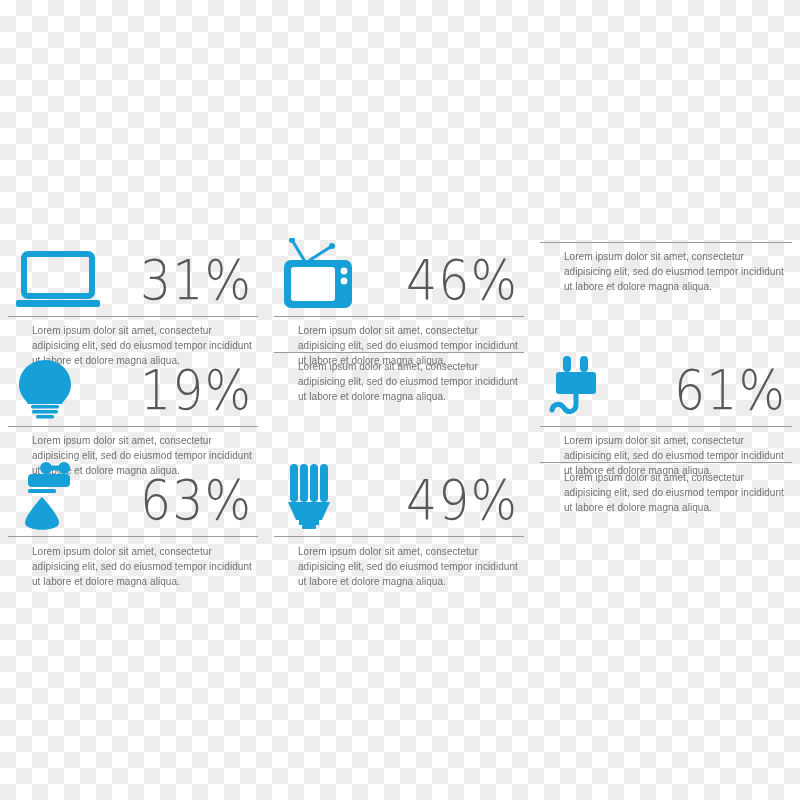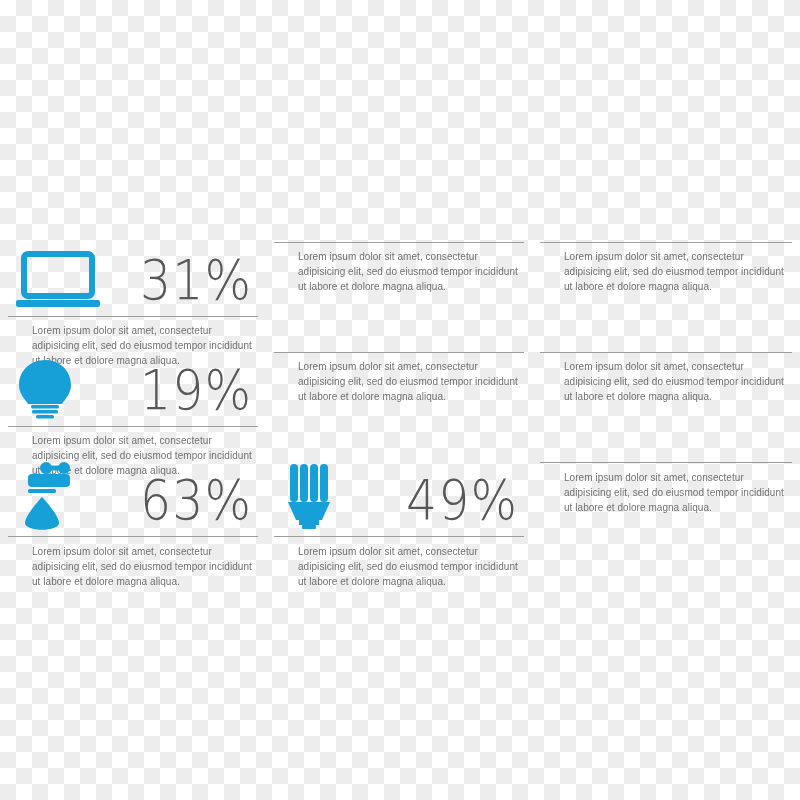--- a/index.html
+++ b/index.html
@@ -114,20 +114,35 @@
             <rect x="2" y="50" width="84" height="7" rx="2" ry="2" fill="#179fd7"></rect>
           </svg>
         </div>
         <div class="pct">31%</div>
       </div>
       <div class="divider"></div>
       <div class="caption">Lorem ipsum dolor sit amet, consectetur adipisicing elit, sed do eiusmod tempor incididunt ut labore et dolore magna aliqua.</div>
     </div>
 
     <div class="cell row1">
+      <div class="cell-top">
+        <div class="icon-wrap">
+          <svg width="94" height="72" viewBox="0 0 94 72">
+            <path d="M24 22 L12 2" stroke="#179fd7" stroke-width="3" fill="none" stroke-linecap="round"></path>
+            <path d="M30 22 L52 8" stroke="#179fd7" stroke-width="3" fill="none" stroke-linecap="round"></path>
+            <circle cx="12" cy="2" r="3" fill="#179fd7"></circle>
+            <circle cx="52" cy="8" r="3" fill="#179fd7"></circle>
+            <rect x="4" y="22" width="68" height="48" rx="7" ry="7" fill="#179fd7"></rect>
+            <rect x="11" y="29" width="44" height="34" rx="3" ry="3" fill="#ffffff"></rect>
+            <circle cx="64" cy="33" r="3.4" fill="#ffffff"></circle>
+            <circle cx="64" cy="43" r="3.4" fill="#ffffff"></circle>
+          </svg>
+        </div>
+        <div class="pct">46%</div>
+      </div>
       <div class="divider"></div>
       <div class="caption">Lorem ipsum dolor sit amet, consectetur adipisicing elit, sed do eiusmod tempor incididunt ut labore et dolore magna aliqua.</div>
     </div>
 
     <div class="cell row1">
       <div class="divider"></div>
       <div class="caption">Lorem ipsum dolor sit amet, consectetur adipisicing elit, sed do eiusmod tempor incididunt ut labore et dolore magna aliqua.</div>
     </div>
 
     <div class="cell row2">
@@ -145,20 +160,31 @@
       <div class="divider"></div>
       <div class="caption">Lorem ipsum dolor sit amet, consectetur adipisicing elit, sed do eiusmod tempor incididunt ut labore et dolore magna aliqua.</div>
     </div>
 
     <div class="cell row2">
       <div class="divider"></div>
       <div class="caption">Lorem ipsum dolor sit amet, consectetur adipisicing elit, sed do eiusmod tempor incididunt ut labore et dolore magna aliqua.</div>
     </div>
 
     <div class="cell row2">
+      <div class="cell-top">
+        <div class="icon-wrap">
+          <svg width="94" height="64" viewBox="0 0 94 64">
+            <rect x="17" y="0" width="8" height="16" rx="4" fill="#179fd7"></rect>
+            <rect x="34" y="0" width="8" height="16" rx="4" fill="#179fd7"></rect>
+            <rect x="10" y="16" width="40" height="22" rx="3" fill="#179fd7"></rect>
+            <path d="M30 38 L30 48 C30 56 22 58 18 52 C14 46 7 48 6 54" fill="none" stroke="#179fd7" stroke-width="5" stroke-linecap="round"></path>
+          </svg>
+        </div>
+        <div class="pct">61%</div>
+      </div>
       <div class="divider"></div>
       <div class="caption">Lorem ipsum dolor sit amet, consectetur adipisicing elit, sed do eiusmod tempor incididunt ut labore et dolore magna aliqua.</div>
     </div>
 
     <div class="cell row3">
       <div class="cell-top">
         <div class="icon-wrap">
           <svg width="94" height="68" viewBox="0 0 94 68">
             <circle cx="32" cy="6" r="6" fill="#179fd7"></circle>
             <circle cx="50" cy="6" r="6" fill="#179fd7"></circle>

